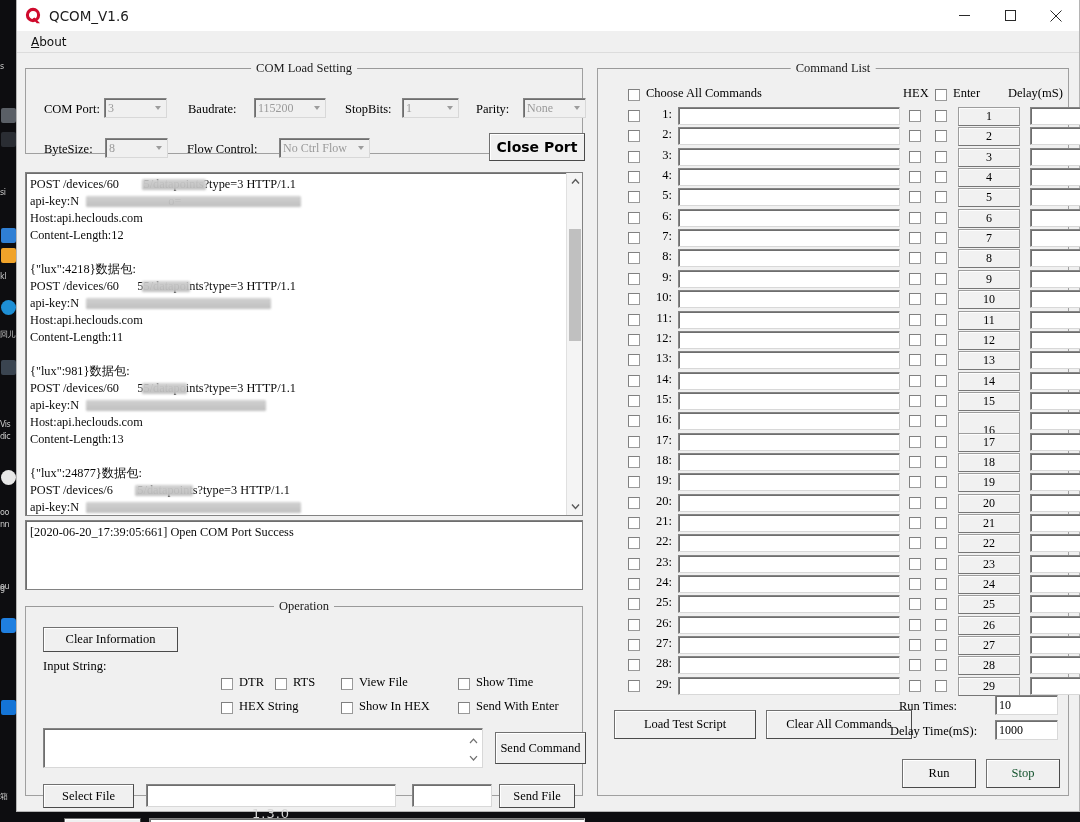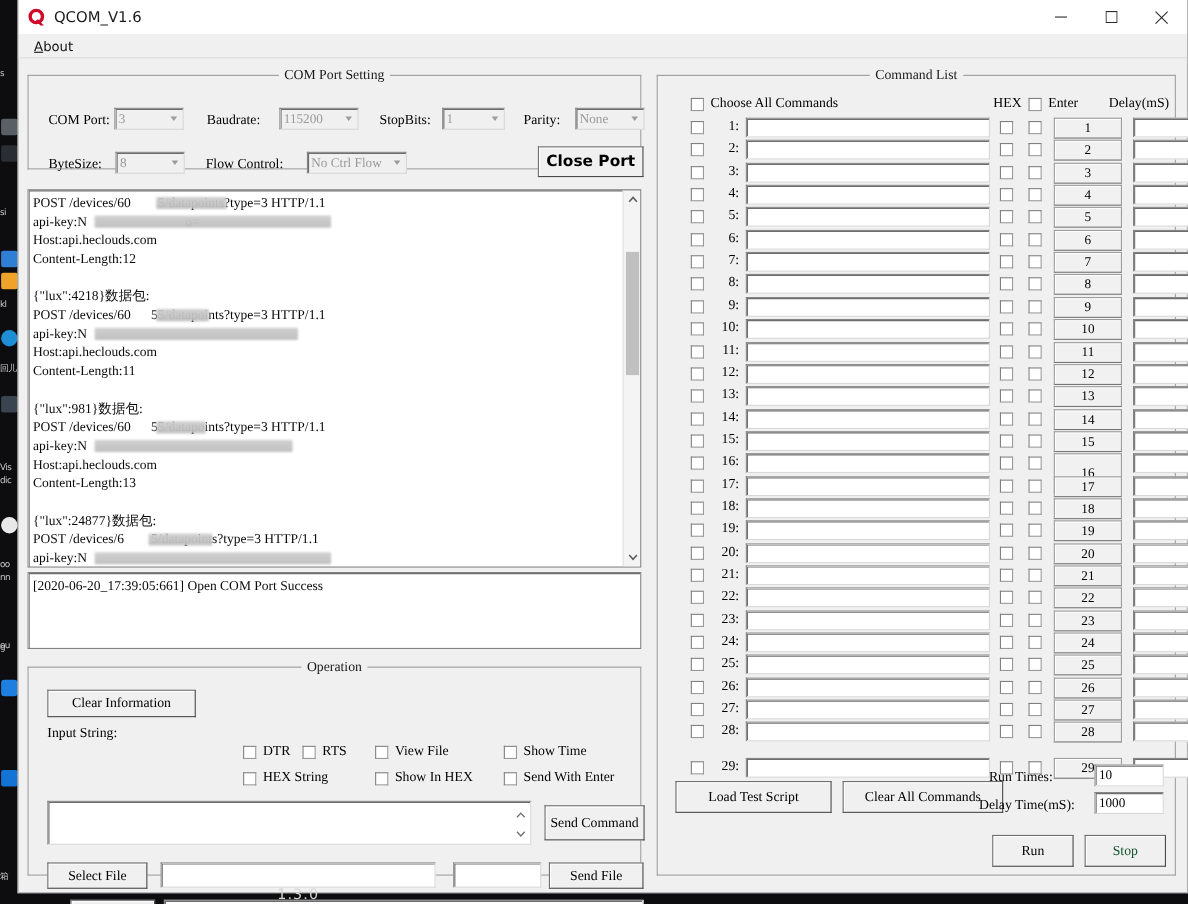--- a/index.html
+++ b/index.html
@@ -303,21 +303,21 @@
     </div>
   </div>
 
   <div id="menubar">
     <span class="mitem"><u>A</u><span>bout</span></span>
   </div>
 
   <div id="client">
 
     <div class="group" style="left:6px; top:14px; width:558px; height:86px;">
-      <span class="gcap">COM Port Setting</span>
+      <span class="gcap">COM Load Setting</span>
 
       <span class="lbl" style="left:18px; top:33px;">COM Port:</span>
       <div class="sunken dis" style="left:78px; top:29px; width:63px; height:20px;">
         <span class="val">3</span>
         <span class="cbarrow">
             <i></i>
           </span>
       </div>
 
       <span class="lbl" style="left:162px; top:33px;">Baudrate:</span>
@@ -425,21 +425,21 @@
       </div>
       <div class="btn" style="left:469px; top:125px; width:91px; height:32px;">Send Command</div>
 
       <div class="btn" style="left:17px; top:177px; width:91px; height:24px;">Select File</div>
       <div class="sunken" style="left:120px; top:177px; width:250px; height:23px;">
         <span class="val"></span>
       </div>
       <div class="sunken" style="left:386px; top:177px; width:80px; height:23px;">
         <span class="val"></span>
       </div>
-      <div class="btn" style="left:473px; top:177px; width:86px; height:24px;">Send File</div>
+      <div class="btn" style="left:473px; top:177px; width:76px; height:24px;">Send File</div>
 
       <div class="btn" style="left:38px; top:211px; width:77px; height:23px;">Save Log</div>
       <div class="sunken" style="left:123px; top:211px; width:436px; height:23px;">
         
       </div>
     </div>
 
     <div class="group" style="left:578px; top:14px; width:472px; height:728px;">
       <span class="gcap">Command List</span>
 
@@ -809,21 +809,21 @@
             <span class="sunken" style="left:80px; top:0px; width:222px; height:18px;">
               <span class="val"></span>
             </span>
             <span class="chk" style="left:311px; top:3px;"></span>
             <span class="chk" style="left:337px; top:3px;"></span>
             <span class="numbtn" style="left:360px; top:0px; width:62px; height:19px;">28</span>
             <span class="sunken" style="left:432px; top:0px; width:60px; height:18px;">
               <span class="val"></span>
             </span>
           </div>
-          <div class="cmdrow" style="top: 607.8px; margin-top: 12px;">
+          <div class="cmdrow" style="top: 607.8px;">
             <span class="chk" style="left:30px; top:3px;"></span>
             <span class="cmdnum" style="left:38px; width:36px; top:0px;">29:</span>
             <span class="sunken" style="left:80px; top:0px; width:222px; height:18px;">
               <span class="val"></span>
             </span>
             <span class="chk" style="left:311px; top:3px;"></span>
             <span class="chk" style="left:337px; top:3px;"></span>
             <span class="numbtn" style="left:360px; top:0px; width:62px; height:19px;">29</span>
             <span class="sunken" style="left:432px; top:0px; width:60px; height:18px;">
               <span class="val"></span>

